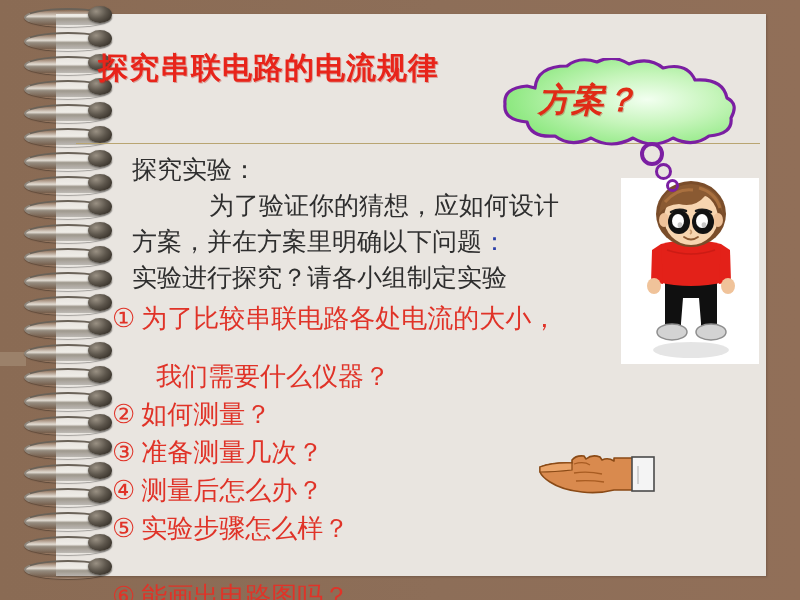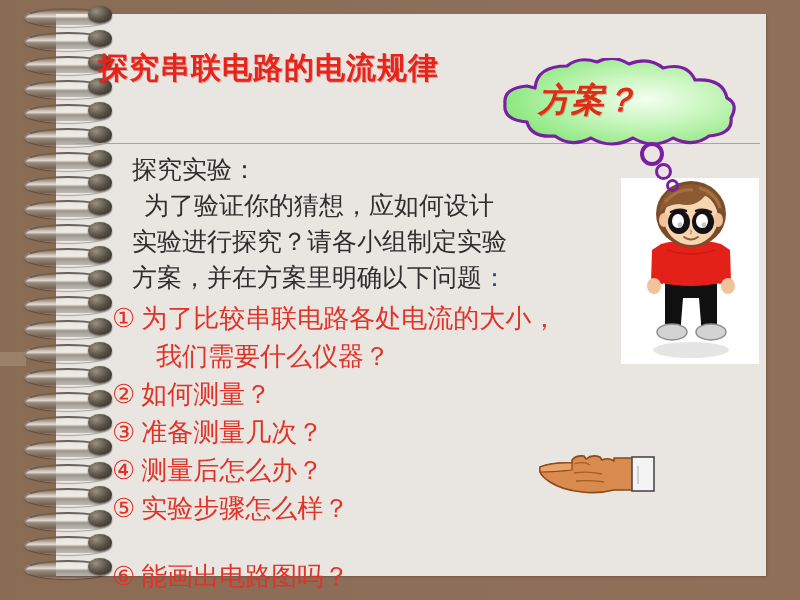--- a/index.html
+++ b/index.html
@@ -99,36 +99,36 @@
 
   
   #body-text {
     position: absolute;
     left: 104px; top: 152px;
     width: 520px;
     font-size: 25px;
     line-height: 36px;
     color: #2e2e2e;
   }
-  #body-text .indent { display: block; text-indent: 40px; }
+  #body-text .indent { display: block; text-indent: 40px; text-align: center; }
   #body-text .line { display: block; margin-left: 28px; }
   #body-text .blue-colon { color: #2b3ea8; }
 
   
   #qlist {
     position: absolute;
     left: 112px; top: 300px;
     width: 540px;
     font-size: 26px;
     line-height: 38px;
     color: #e03328;
   }
   #qlist .q { display: block; white-space: nowrap; }
   #qlist .num { margin-right: 6px; }
-  #qlist .cont { display: block; padding-left: 44px; white-space: nowrap; }
+  #qlist .cont { display: block; padding-left: 44px; white-space: nowrap; margin-top: 20px; }
   #qlist .q.last { margin-top: 30px; }
 
   
   #boy-box {
     position: absolute;
     left: 621px; top: 178px;
     width: 138px; height: 186px;
     background: #ffffff;
   }
   #boy {
@@ -279,22 +279,22 @@
       </div>
     </div>
 
   <div id="divider"></div>
 
   <div id="title">探究串联电路的电流规律</div>
 
   <div id="body-text">
     <span class="line">探究实验：</span>
     <span class="indent">为了验证你的猜想，应如何设计</span>
+    <span class="line"><span>方案，并在方案里明确以下问题</span><span class="blue-colon">：</span></span>
     <span class="line">实验进行探究？请各小组制定实验</span>
-    <span class="line"><span>方案，并在方案里明确以下问题</span><span class="blue-colon">：</span></span>
   </div>
 
   <div id="qlist">
     <span class="q"><span class="num">①</span><span>为了比较串联电路各处电流的大小，</span></span>
     <span class="cont">我们需要什么仪器？</span>
     <span class="q"><span class="num">②</span><span>如何测量？</span></span>
     <span class="q"><span class="num">③</span><span>准备测量几次？</span></span>
     <span class="q"><span class="num">④</span><span>测量后怎么办？</span></span>
     <span class="q"><span class="num">⑤</span><span>实验步骤怎么样？</span></span>
     <span class="q last"><span class="num">⑥</span><span>能画出电路图吗？</span></span>

